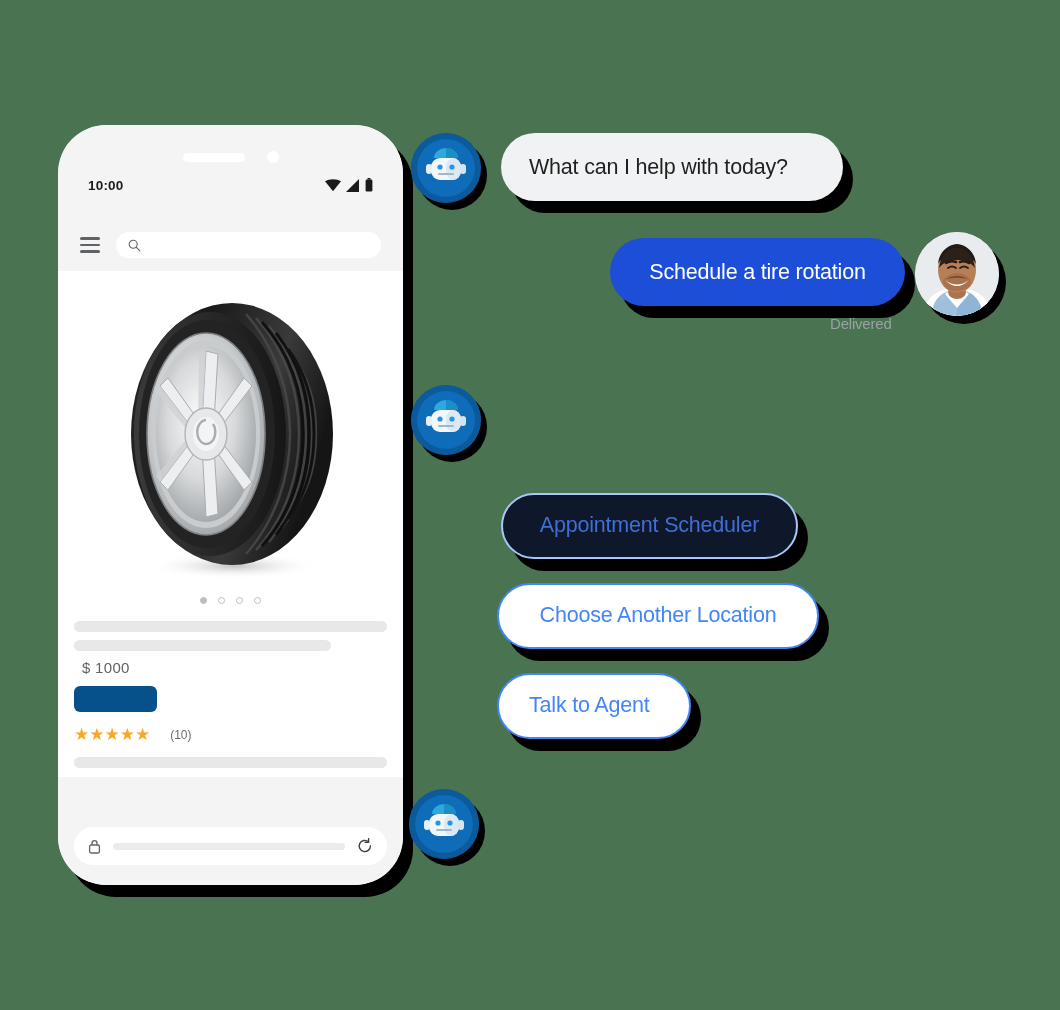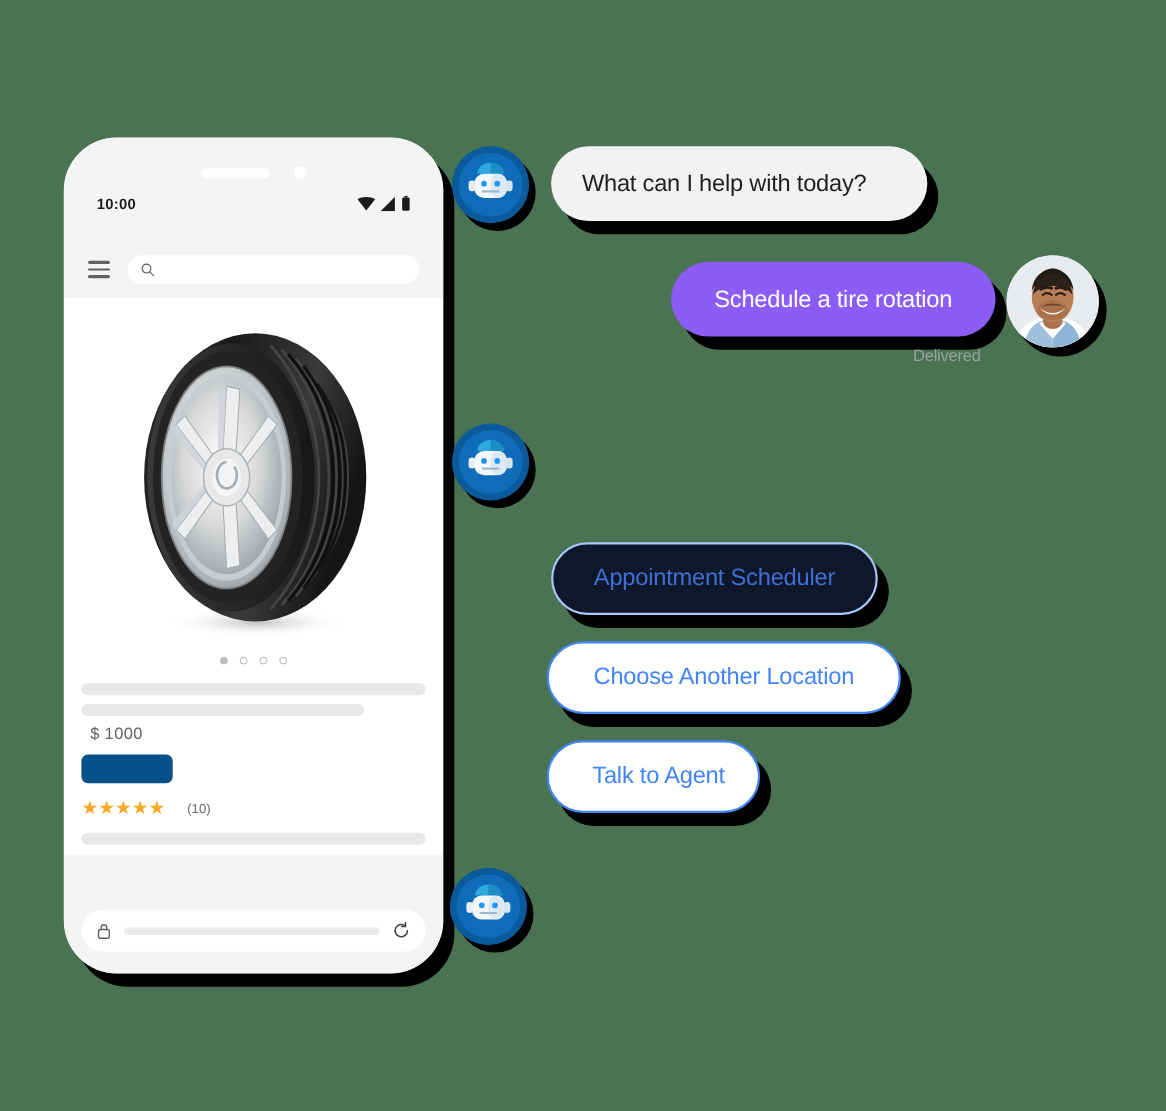--- a/index.html
+++ b/index.html
@@ -73,21 +73,21 @@
   .url-skel{ flex:1; height:7px; border-radius:5px; background:#ebebeb; }
 
   
   .bubble{
     position:absolute; background:#f1f2f3; border-radius:34px;
     padding:20px 28px; color:#1f1f1f; font-size:21.5px; line-height:1.32;
     box-shadow: 10px 12px 0 0 #000;
     letter-spacing:-0.2px;
   }
   .bubble.user{
-    background:#8b5cf6; color:#fff; border-radius:34px;
+    background:#1d4ed8; color:#fff; border-radius:34px;
   }
   .chip{
     position:absolute; border-radius:34px; font-size:21.5px; line-height:1.2;
     padding:18px 30px; color:#4285f4; background:#fff;
     border:2px solid #4285f4; box-shadow: 10px 12px 0 0 #000;
     letter-spacing:-0.2px; cursor:pointer;
   }
   .chip.filled{ background:#0f172a; border-color:#a8c7fa; color:#3f6fd6; }
 
   .delivered{
@@ -326,21 +326,21 @@
       <rect x="15" y="31" width="6" height="10" rx="3" fill="#e8eff5"></rect>
       <rect x="49" y="31" width="6" height="10" rx="3" fill="#d6e4ee"></rect>
       <circle cx="29" cy="34" r="2.6" fill="#2196f3"></circle>
       <circle cx="41" cy="34" r="2.6" fill="#2196f3"></circle>
       <rect x="27" y="40" width="16" height="2" rx="1" fill="#9fb9cc"></rect>
     </svg>
   </div>
 
   <div class="chip filled" style="left:501px; top:493px; width:297px; text-align:center;">Appointment Scheduler</div>
   <div class="chip" style="left:497px; top:583px; width:322px; text-align:center;">Choose Another Location</div>
-  <div class="chip" style="left:497px; top:673px; width:194px; text-align:right;">Talk to Agent</div>
+  <div class="chip" style="left:497px; top:673px; width:194px; text-align:left;">Talk to Agent</div>
 
   <div class="avatar-bot" style="left:409px; top:789px;">
     <svg width="70" height="70" viewBox="0 0 70 70">
       <circle cx="35" cy="35" r="35" fill="#0b5a9c"></circle>
       <circle cx="35" cy="35" r="29" fill="#0e6cb8"></circle>
       <path d="M23 25 a12 10 0 0 1 24 0 Z" fill="#2fa8dd"></path>
       <path d="M35 15 a12 10 0 0 1 12 10 L35 25 Z" fill="#1d8ec4"></path>
       <rect x="20" y="25" width="30" height="22" rx="9" fill="#f2f7fb"></rect>
       <rect x="35" y="25" width="15" height="22" rx="9" fill="#dde9f2"></rect>
       <rect x="15" y="31" width="6" height="10" rx="3" fill="#e8eff5"></rect>

